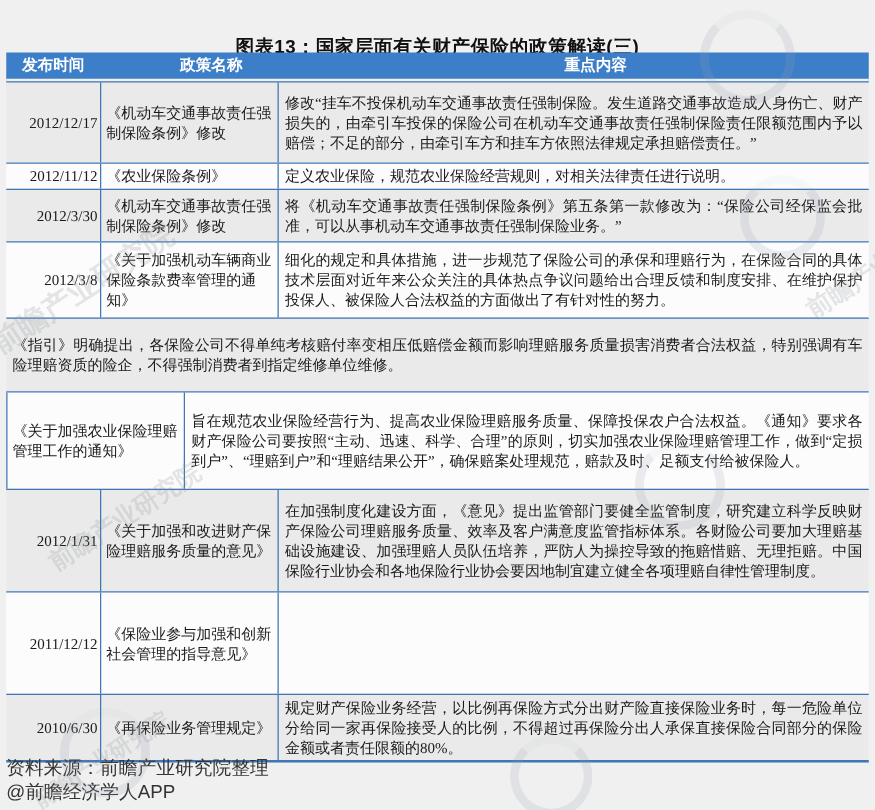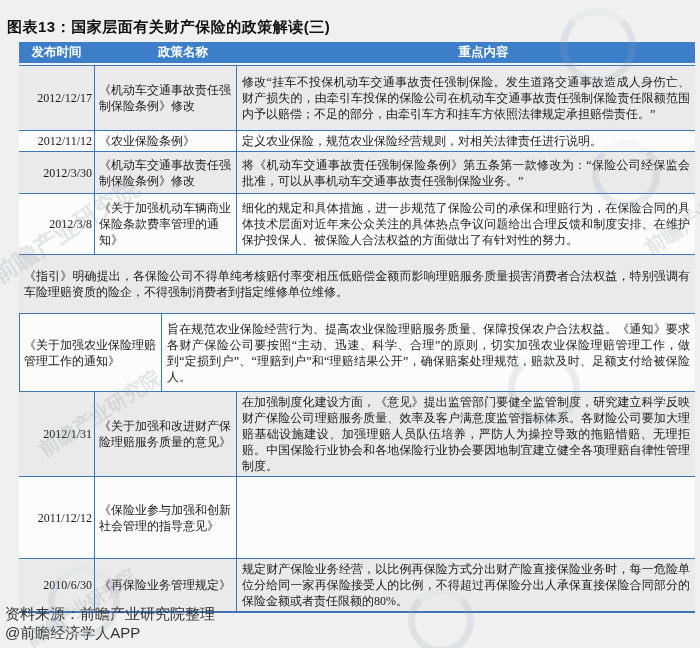--- a/index.html
+++ b/index.html
@@ -2,25 +2,25 @@
 <html><head>
 <meta charset="utf-8">
 <style>
   html,body{margin:0;padding:0;}
   body{
     width:700px;height:648px;background:#f0f0f0;overflow:hidden;position:relative;
     font-family:"Liberation Serif",serif;color:#1b1b1b;
     -webkit-font-smoothing:antialiased;
   }
   .page-title{
-    margin:7px;padding-top:11px;
+    margin:17px;padding-top:11px;text-align:center;
     font-family:"Liberation Sans",sans-serif;font-size:15px;font-weight:bold;color:#111;
     letter-spacing:.5px;
   }
-  .tbl{position:absolute;left:19px;right:5px;top:42px;z-index:2;}
+  .tbl{position:absolute;left:5px;right:5px;top:42px;z-index:2;}
   .hdr{
     display:flex;align-items:center;background:#3d7ec9;color:#fff;
     font-weight:bold;font-size:12.5px;height:21px;border-bottom:2px solid #f0f0f0;
   }
   .hdr .h1{width:75px;text-align:center;}
   .hdr .h2{width:178px;text-align:center;}
   .hdr .h3{flex:1;text-align:center;}
   .row{display:flex;font-size:12px;line-height:16px;border-top:1px solid #3f76b6;}
   .row:first-of-type{border-top:none;}
   .tbl .row:last-of-type{border-bottom:2px solid #3f76b6;}

